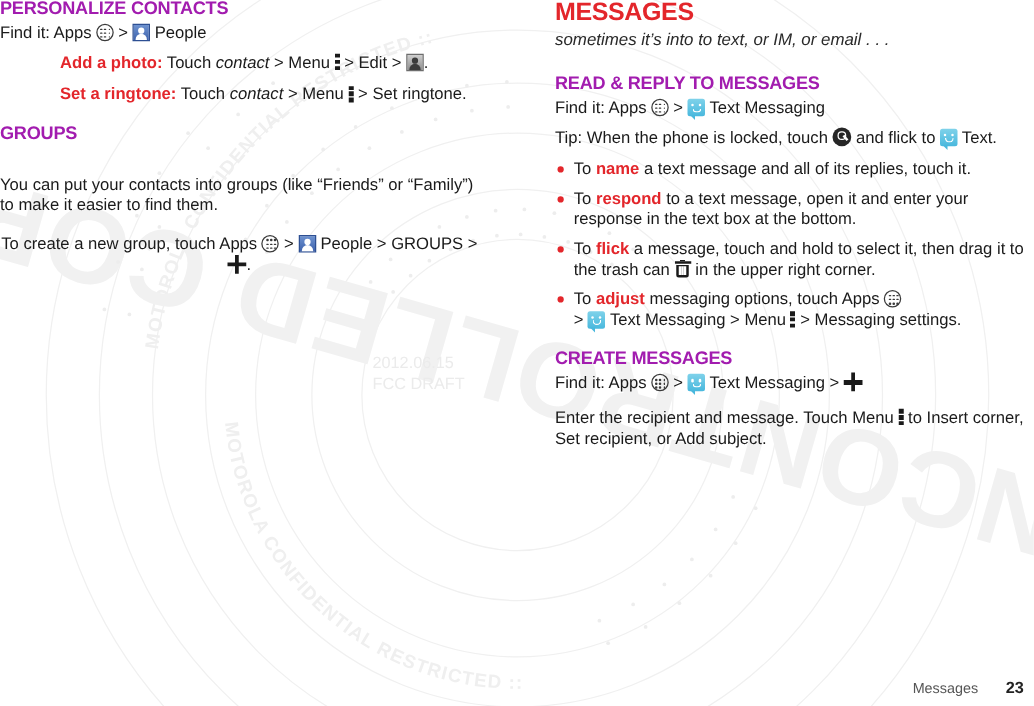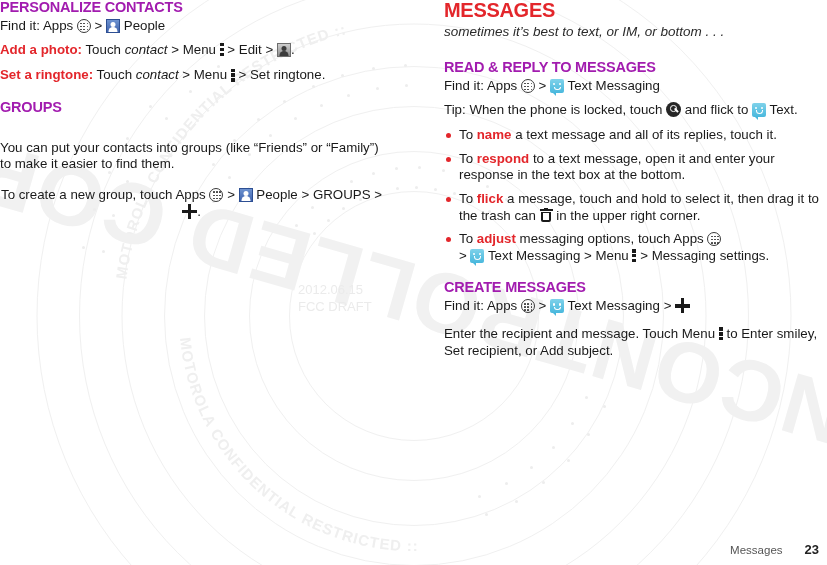--- a/index.html
+++ b/index.html
@@ -118,21 +118,21 @@
   p.body {
     font-size:13.3px;
     line-height:16.6px;
     margin:0 0 9px 0;
     color:#1a1a1a;
   }
   p.findit { margin-bottom:7px; }
   .b { font-weight:normal; }
   .i { font-style:italic; }
   .red { color:#e3262b; font-weight:bold; }
-  .redlbl { color:#e3262b; font-weight:bold; }
+  .redlbl { color:#e3262b; font-weight:bold;padding-left:48px; }
 
   ul.bul { list-style:none; margin:0 0 6px 0; padding:0; }
   ul.bul li {
     position:relative;
     padding-left:15px;
     font-size:13.3px;
     line-height:16.6px;
     margin-bottom:7px;
   }
   ul.bul li:before {
@@ -424,21 +424,21 @@
       <span>&gt;</span>
       <span class="b">GROUPS</span>
       <span>&gt;</span>
       <span class="ic-plus"><i></i><i></i></span><span>.</span>
     </p>
   </div>
 
   <div class="col col-right">
 
     <h1 class="chap">Messages</h1>
-    <p class="chap-sub">sometimes it’s best to text, or IM, or bottom . . .</p>
+    <p class="chap-sub">sometimes it’s into to text, or IM, or email . . .</p>
 
     <h2 class="sec">Read &amp; reply to messages</h2>
 
     <p class="body findit">
       <span class="b">Find it:</span>
       <span>Apps</span>
       <span class="ic ic-apps"><i style="left: 2.5px; top: 2.5px;"></i><i style="left: 5.6px; top: 2.5px;"></i><i style="left: 8.7px; top: 2.5px;"></i><i style="left: 2.5px; top: 5.6px;"></i><i style="left: 5.6px; top: 5.6px;"></i><i style="left: 8.7px; top: 5.6px;"></i><i style="left: 2.5px; top: 8.7px;"></i><i style="left: 5.6px; top: 8.7px;"></i><i style="left: 8.7px; top: 8.7px;"></i></span>
       <span>&gt;</span>
       <span class="ic-sms"><span class="eye l"></span><span class="eye r"></span><span class="mouth"></span></span>
       <span class="b">Text Messaging</span>
@@ -488,21 +488,21 @@
       <span class="ic-sms"><span class="eye l"></span><span class="eye r"></span><span class="mouth"></span></span>
       <span class="b">Text Messaging</span>
       <span>&gt;</span>
       <span class="ic-plus"><i></i><i></i></span>
     </p>
 
     <p class="body" style="margin-top:11px;">
       <span>Enter the recipient and message. Touch Menu</span>
       <span class="ic-menu"><i></i><i></i><i></i></span>
       <span>to</span>
-      <span class="b">Enter smiley</span><span>, </span><span class="b">Set recipient</span><span>, or </span><span class="b">Add subject</span><span>.</span>
+      <span class="b">Insert corner</span><span>, </span><span class="b">Set recipient</span><span>, or </span><span class="b">Add subject</span><span>.</span>
     </p>
 
   </div>
 
   <div class="footer">
     <span>Messages</span>
     <span class="pg">23</span>
   </div>
 </div>
 

